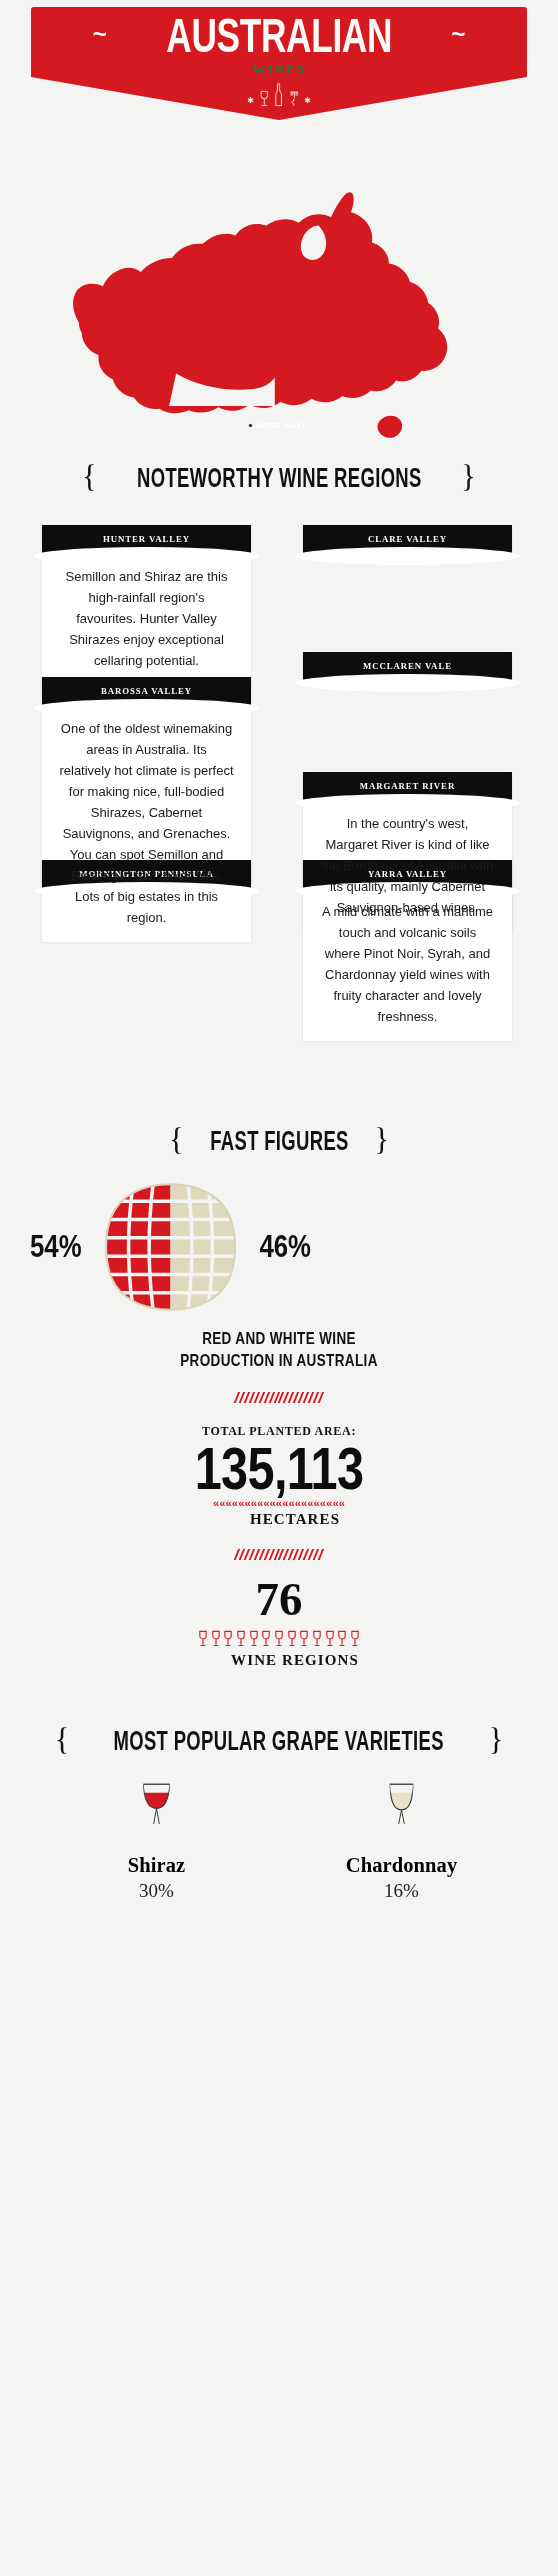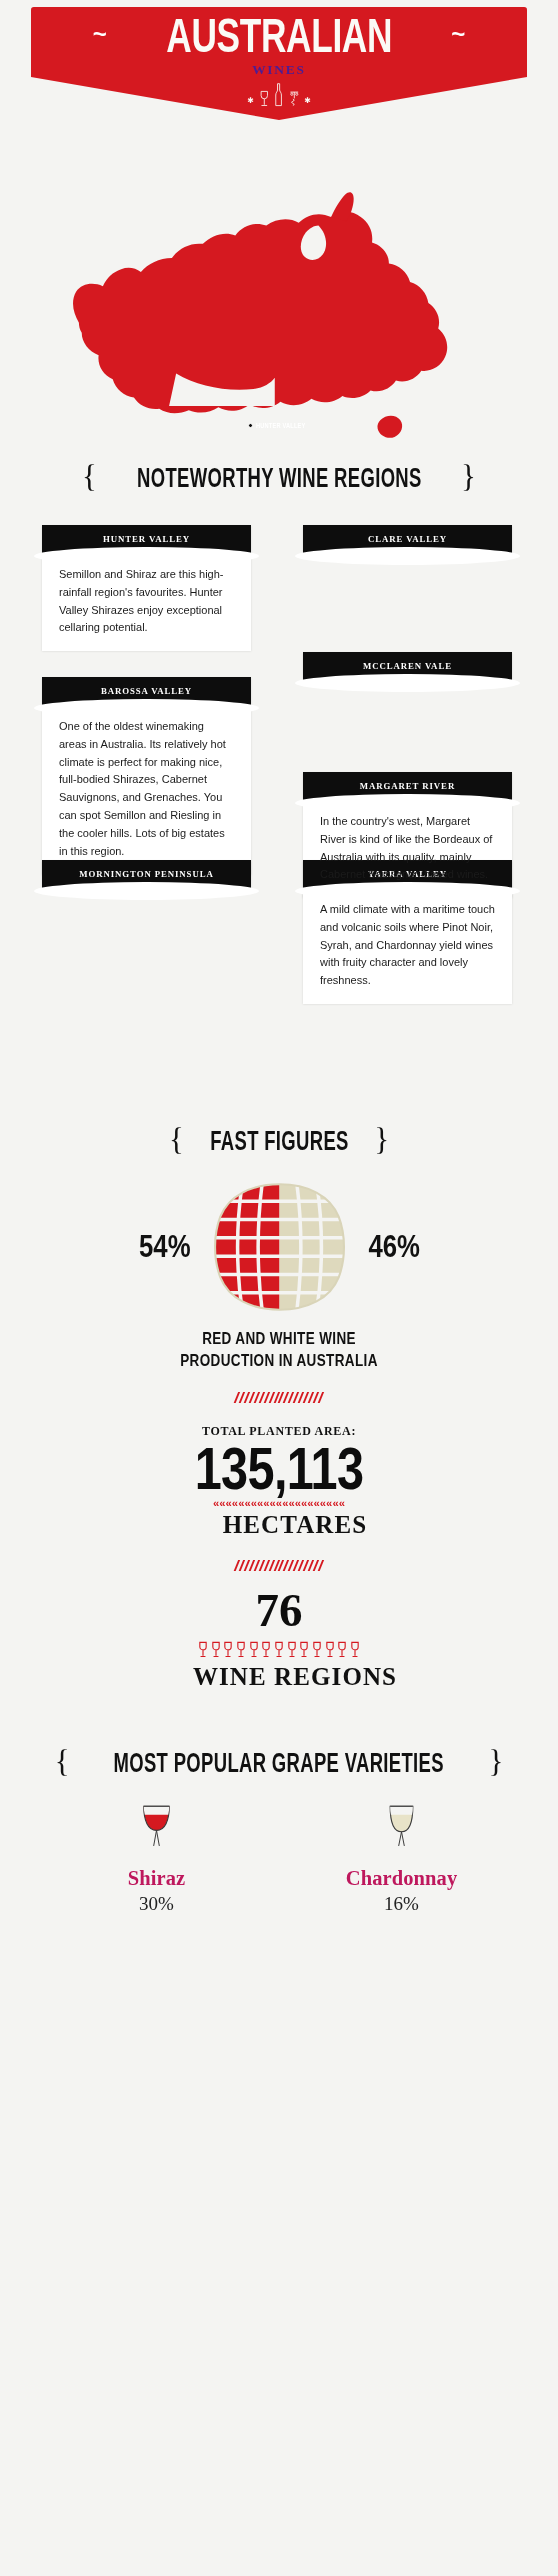--- a/index.html
+++ b/index.html
@@ -67,21 +67,21 @@
     color: #fbfaf6;
     font-family: "Liberation Sans Narrow", "Liberation Sans", sans-serif;
     font-size: 41px;
     font-weight: 700;
     letter-spacing: -0.4px;
     transform: scaleX(0.86) scaleY(1.18);
     line-height: 0.95;
     white-space: nowrap;
   }
   .banner-sub {
-    color: #4c1d95;
+    color: #15803d;
     font-family: "Liberation Serif", serif;
     font-weight: 700;
     font-size: 13.4px;
     letter-spacing: 1.8px;
     margin-top: 5.6px;
   }
   .banner-icons {
     margin-top: 5.6px;
     display: flex;
     align-items: flex-end;
@@ -184,38 +184,38 @@
     left: -4%;
     bottom: -9.2px;
     width: 108%;
     height: 18.3px;
     background: #ffffff;
     border-radius: 50%;
   }
   .card-body {
     position: relative;
     padding: 10px 17px 14px 17px;
-    text-align: left;
+    text-align: center;
     font-family: "Liberation Sans", sans-serif;
-    font-size: 11px;
+    font-size: 13px;
     line-height: 1.62;
     color: #1b1b1b;
     z-index: 2;
   }
 
   
   .figures-section {
     position: relative;
     width: 558px;
     background: #f4f4f2;
   }
   .barrel-row {
     display: flex;
     align-items: center;
-    justify-content: center;
+    justify-content: flex-start;
     gap: 8px;
     margin-top: 24px;
   }
   .pct {
     font-family: "Liberation Sans Narrow", "Liberation Sans", sans-serif;
     font-size: 28px;
     font-weight: 700;
     color: #111;
     transform: scaleX(0.92) scaleY(1.12);
     width: 85px;
@@ -277,21 +277,21 @@
     transform: scaleX(0.9) scaleY(1.08);
     line-height: 1.02;
   }
   .bignum.serif-num {
     font-family: "Liberation Serif", serif;
     font-size: 47px;
     letter-spacing: 0;
     transform: none;
   }
   .label-serif.hectares {
-    font-size: 25px;
+    font-size: 15px;
     letter-spacing: 1.1px;
     margin-top: 1.4px;
     margin-left: 32px;
   }
   .glass-row {
     display: flex;
     justify-content: center;
     align-items: flex-end;
     gap: 0.7px;
     margin: 5.6px 0 2.8px 0;
@@ -311,22 +311,22 @@
     margin-top: 24px;
   }
   .variety {
     width: 162px;
     text-align: center;
   }
   .variety-name {
     font-family: "Liberation Serif", serif;
     font-weight: 700;
     font-size: 20.5px;
-    color: #be185d;
-    margin-top: 2px;
+    color: #000000;
+    margin-top: 11px;
     letter-spacing: 0.1px;
   }
   .variety-pct {
     font-family: "Liberation Serif", serif;
     font-size: 19px;
     color: #222;
     margin-top: 2.8px;
   }
 </style>
 </head>

